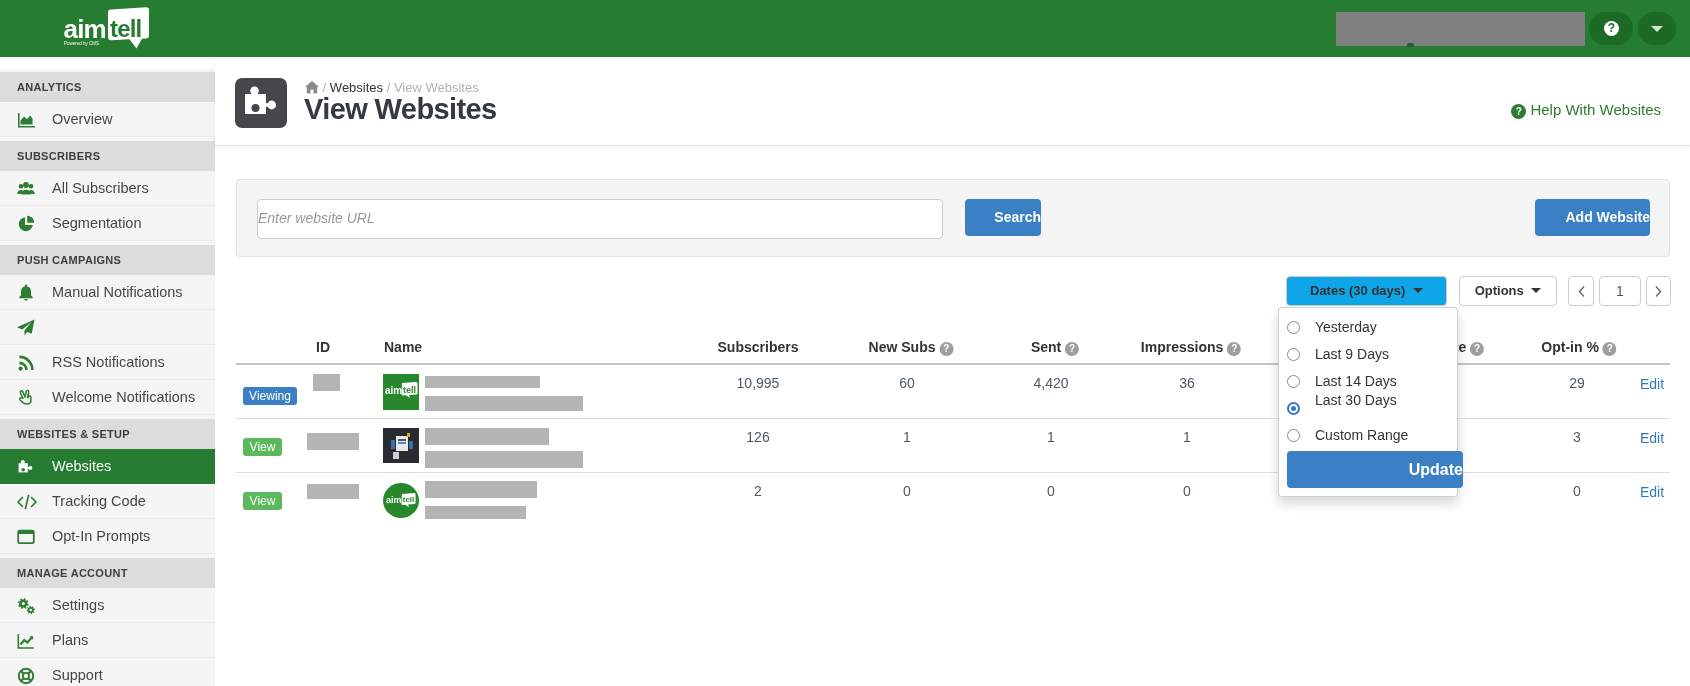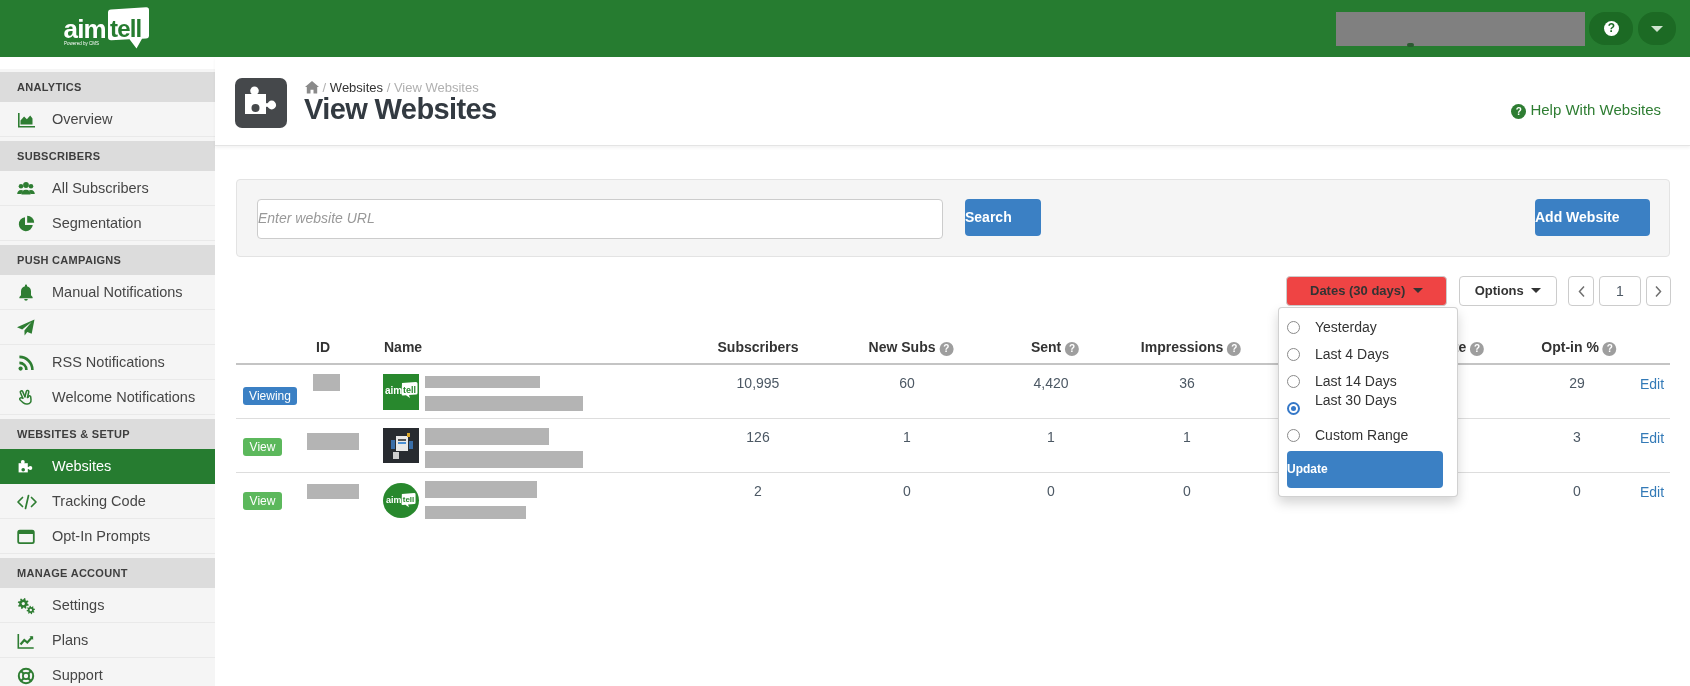--- a/index.html
+++ b/index.html
@@ -21,39 +21,39 @@
 
 #hstrip{position:absolute;left:215px;top:57px;width:1475px;height:89px;background:#fff;border-bottom:1px solid #e4e4e4;box-shadow:0 2px 3px rgba(0,0,0,.05)}
 #pzbox{position:absolute;left:235px;top:78px;width:52px;height:50px;background:#45484b;border-radius:7px}
 .crumb{position:absolute;left:305px;top:80px;font-size:13px;color:#b0b0b0}
 .crumb b{color:#333;font-weight:normal}
 h1{position:absolute;left:304px;top:93px;font-size:29px;font-weight:bold;color:#333a41;letter-spacing:-.6px}
 #helpw{position:absolute;top:101px;right:29px;color:#2e7d32;font-size:15px}
 
 #card{position:absolute;left:236px;top:179px;width:1434px;height:78px;background:#f5f5f5;border:1px solid #e3e3e3;border-radius:4px}
 #urlinput{position:absolute;left:20px;top:19px;width:686px;height:40px;background:#fff;border:1px solid #ccc;border-radius:4px;font-style:italic;color:#999;font-size:14px;line-height:37px;}
-.btn{position:absolute;border-radius:4px;color:#fff;font-weight:bold;text-align:left}
+.btn{position:absolute;border-radius:4px;color:#fff;font-weight:bold;text-align:right}
 #searchbtn{left:728px;top:19px;width:76px;height:37px;background:#3b80c4;font-size:14px;line-height:37px}
 #addbtn{right:19px;top:19px;width:115px;height:37px;background:#3b80c4;font-size:14px;line-height:37px}
 
 .tbtn{position:absolute;top:276px;height:30px;border:1px solid #ccc;border-radius:4px;background:#fff;font-size:13px;font-weight:bold;color:#333;text-align:center;line-height:28px}
 .caret{display:inline-block;width:0;height:0;border-left:5px solid transparent;border-right:5px solid transparent;border-top:5px solid #333;vertical-align:2px;margin-left:4px}
 
 .th{position:absolute;font-size:14px;font-weight:bold;color:#333;white-space:nowrap}
 .num{position:absolute;font-size:14px;color:#4c5864;transform:translateX(-50%);white-space:nowrap}
 .qi{display:inline-block;width:14px;height:14px;border-radius:50%;background:#9e9e9e;color:#fff;font-size:10px;font-weight:bold;text-align:center;line-height:14px;vertical-align:0px;font-style:normal}
 .bar{position:absolute;background:#b4b4b4}
 .hr{position:absolute;left:236px;width:1434px;background:#ddd;height:1px}
 .rowbtn{position:absolute;border-radius:3px;color:#fff;font-size:12px;text-align:center}
 .edit{position:absolute;color:#337ab7;font-size:14px}
 
 #dd{position:absolute;left:1278px;top:307px;width:180px;height:190px;background:#fff;border:1px solid rgba(0,0,0,.18);border-radius:4px;box-shadow:0 6px 12px rgba(0,0,0,.17);z-index:20}
 .radio{position:absolute;left:8px;width:13px;height:13px;border:1px solid #8a8a8a;border-radius:50%;background:#fff}
 .rlbl{position:absolute;left:36px;font-size:14px;color:#333;line-height:13px}
-#updbtn{position:absolute;left:8px;top:143px;width:156px;height:37px;background:#3b80c4;font-size:12px;line-height:37px}
+#updbtn{position:absolute;left:8px;top:143px;width:176px;height:37px;background:#3b80c4;font-size:16px;line-height:37px}
 .radio.sel{border:2px solid #3578c8}
 .radio.sel::after{content:"";position:absolute;left:2px;top:2px;width:5px;height:5px;border-radius:50%;background:#3578c8}
 .ic svg{display:block}
 .mini{position:absolute;color:#fff;font-weight:bold}
 </style>
 </head>
 <body>
 <div id="page">
 <div id="nav"></div>
 <div id="side">
@@ -229,21 +229,21 @@
         <path fill="#8a8a8a" d="M7 0 0 6h1.8v6.5h3.7V8.7h3V12.5h3.7V6H14z"></path>
       </svg> / <b>Websites</b> / View Websites</div>
 <h1>View Websites</h1>
 <div id="helpw"><span class="qi" style="background:#2e7d32;width:15px;height:15px;line-height:15px">?</span> Help With Websites</div>
 <div id="card">
   <div id="urlinput">Enter website URL</div>
   <div class="btn" id="searchbtn">Search</div>
   <div class="btn" id="addbtn">Add Website</div>
 </div>
 
-<div class="tbtn" id="datesbtn" style="left:1286px;width:161px;background:#ef4444">Dates (30 days) <span class="caret"></span></div>
+<div class="tbtn" id="datesbtn" style="left:1286px;width:161px;background:#0ea5e9">Dates (30 days) <span class="caret"></span></div>
 <div class="tbtn" style="left:1459px;width:98px">Options <span class="caret"></span></div>
 <div class="tbtn" style="left:1568px;width:26px"><svg width="9" height="13" viewBox="0 0 9 13" style="margin-top:8px">
         <path d="M7 1.5 2.5 6.5 7 11.5" fill="none" stroke="#6f6f6f" stroke-width="1.5"></path>
       </svg></div>
 <div class="tbtn" style="left:1599px;width:42px;color:#4c5864;font-weight:normal;font-size:14px">1</div>
 <div class="tbtn" style="left:1646px;width:25px"><svg width="9" height="13" viewBox="0 0 9 13" style="margin-top:8px">
         <path d="M2 1.5 6.5 6.5 2 11.5" fill="none" stroke="#6f6f6f" stroke-width="1.5"></path>
       </svg></div>
 
 <div class="th" style="left:323px;top:339px;transform:translateX(-50%)">ID</div>
@@ -309,21 +309,21 @@
 <div class="num" style="left:907px;top:483px">0</div>
 <div class="num" style="left:1051px;top:483px">0</div>
 <div class="num" style="left:1187px;top:483px">0</div>
 <div class="num" style="left:1577px;top:483px">0</div>
 <div class="edit" style="left:1640px;top:484px">Edit</div>
 
 <div id="dd">
   <span class="radio" style="top:13px"></span>
       <span class="rlbl" style="top:13px">Yesterday</span>
   <span class="radio" style="top:40px"></span>
-      <span class="rlbl" style="top:40px">Last 4 Days</span>
+      <span class="rlbl" style="top:40px">Last 9 Days</span>
   <span class="radio" style="top:67px"></span>
       <span class="rlbl" style="top:67px">Last 14 Days</span>
   <span class="radio sel" style="top:94px"></span>
       <span class="rlbl" style="top:86px">Last 30 Days</span>
   <span class="radio" style="top:121px"></span>
       <span class="rlbl" style="top:121px">Custom Range</span>
   <div class="btn" id="updbtn">Update</div>
 </div>
 
 <svg id="brand" style="position:absolute;left:55px;top:5px" width="112" height="50" viewBox="0 0 112 50">

